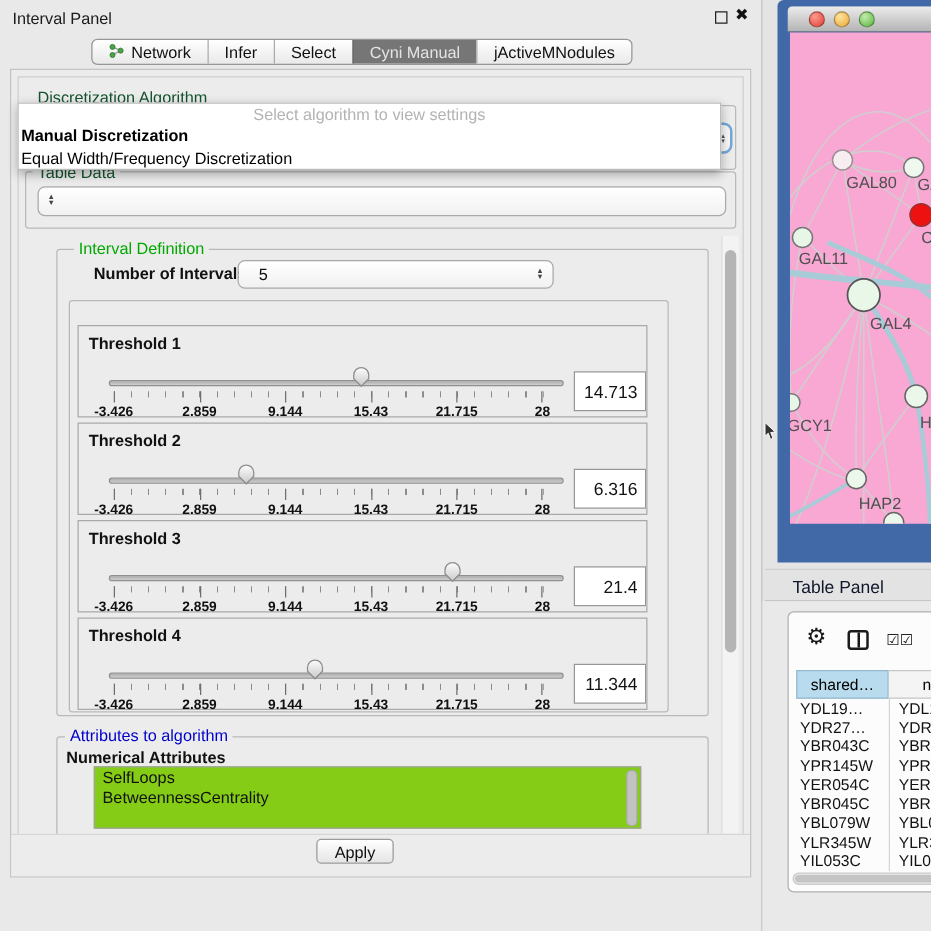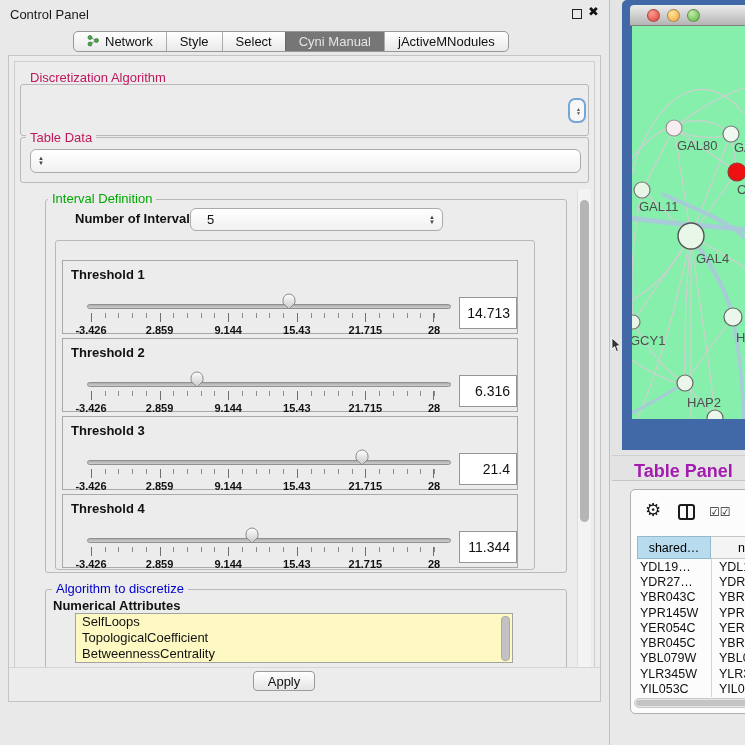--- a/index.html
+++ b/index.html
@@ -17,21 +17,21 @@
   .seg-control { position:absolute; display:flex; height:21px; border:1px solid #979797; border-radius:5px; overflow:hidden; background:linear-gradient(#ffffff,#e9e9e9); font-size:13px; }
   .seg { display:flex; align-items:center; padding:0 13px; border-left:1px solid #ababab; color:#111; white-space:nowrap; }
   .seg:first-child { border-left:none; }
   .seg.sel { background:#767676; color:#e4e4e4; border-left-color:#686868; }
   .seg .net-ic { margin-right:5px; display:inline-block; }
 
   .outer-panel { position:absolute; left:8px; top:55px; width:593px; height:647px; background:#ececec; border:1px solid #c4c4c4; }
   .inner-panel { position:absolute; left:14px; top:61px; width:581px; height:639px; border:1px solid #cecece; }
 
   .grp { position:absolute; border:1px solid #b9b9b9; border-radius:3px; }
-  .grp-title { position:absolute; font-size:13px; line-height:13px; padding:0 4px; background:#ececec; white-space:nowrap; color:#be185d; }
+  .grp-title { position:absolute; font-size:13px; line-height:13px; padding:0 4px; background:#ececec; white-space:nowrap; color:#14532d; }
   .grp-title.green { color:#00a800; }
   .grp-title.blue { color:#0000cc; }
 
   .combo { position:absolute; background:linear-gradient(#ffffff,#f1f1f1); border:1px solid #aaaaaa; border-radius:6px; font-size:13px; display:flex; align-items:center; color:#111; }
   .combo .txt { padding-left:14px; flex:1; white-space:nowrap; overflow:hidden; }
   .combo .arrows { width:20px; display:flex; flex-direction:column; align-items:center; justify-content:center; color:#444; font-size:6px; line-height:5px; }
 
   .focus-stub { position:absolute; left:568px; top:98px; width:18px; height:25px; border:2px solid #74a7d8; border-radius:7px; background:#f7f7f7; display:flex; align-items:center; justify-content:flex-end; padding-right:3px; }
   .focus-stub .arrows { display:flex; flex-direction:column; color:#555; font-size:5px; line-height:4px; }
 
@@ -42,44 +42,44 @@
   .tlabel { position:absolute; left:8px; top:6px; font-size:13px; font-weight:bold; color:#111; }
   .track { position:absolute; left:24px; top:43px; width:364px; height:5px; background:linear-gradient(#adadad,#cfcfcf); border:1px solid #909090; border-radius:3px; }
   .tickzone { position:absolute; left:28px; top:41px; width:343px; height:38px; }
   .minors { position:absolute; left:0; top:11px; width:344px; height:5px; background:repeating-linear-gradient(to right,#8c8c8c 0 1px,transparent 1px 13.72px); }
   .maj { position:absolute; top:11px; width:1px; height:9px; background:#6f6f6f; }
   .tlbl { position:absolute; top:22px; transform:translateX(-50%); font-size:11px; font-weight:bold; color:#111; white-space:nowrap; }
   .thumb { position:absolute; top:-9px; }
   .vfield { position:absolute; left:396px; top:36px; width:58px; height:32px; background:#fff; border:1px solid #969696; font-size:14px; color:#111; display:flex; align-items:center; justify-content:flex-end; padding-right:6px; }
 
   .attr-heading { position:absolute; left:53px; top:598px; font-size:13px; font-weight:bold; color:#111; }
-  .listbox { position:absolute; left:75px; top:613px; width:438px; height:50px; background:#fef9c3; border:1px solid #a3a3a3; overflow:hidden; }
+  .listbox { position:absolute; left:75px; top:613px; width:438px; height:50px; background:#84cc16; border:1px solid #a3a3a3; overflow:hidden; }
   .listbox .li { font-size:13px; line-height:16px; padding-left:6px; color:#111; white-space:nowrap; }
   .list-scroll { position:absolute; right:2px; top:2px; width:9px; height:45px; border-radius:4px; background:#c2c2c2; border:1px solid #ababab; }
 
   .apply-strip { position:absolute; left:9px; top:667px; width:591px; height:34px; background:#ececec; border-top:1px solid #d6d6d6; }
   .btn { position:absolute; background:linear-gradient(#ffffff,#e5e5e5); border:1px solid #9a9a9a; border-radius:4px; font-size:13px; color:#111; display:flex; align-items:center; justify-content:center; }
 
   .popup { position:absolute; left:14px; top:82px; width:563px; height:54px; background:#fff; border:1px solid #bcbcbc; box-shadow:0 3px 8px rgba(0,0,0,0.32); z-index:30; font-size:13px; }
   .popup .hint { height:17px; line-height:17px; text-align:center; color:#b3b3b3; }
   .popup .opt1 { height:18px; line-height:18px; font-weight:bold; color:#000; padding-left:2px; }
   .popup .opt2 { height:18px; line-height:18px; color:#000; padding-left:2px; }
 
   
   .net-window { position:absolute; left:622px; top:0; width:123px; height:450px; background:#4169a8; border-top-left-radius:5px; }
   .net-titlebar { position:absolute; left:8px; top:5px; width:115px; height:21px; background:linear-gradient(#ececec,#b4b4b4); border-bottom:1px solid #808080; border-top-left-radius:4px; }
   .tl { position:absolute; top:4px; width:13px; height:13px; border-radius:50%; border:1px solid rgba(0,0,0,0.3); }
   .tl.red { background:radial-gradient(circle at 35% 30%, #ff9a90, #dd4034); }
   .tl.yellow { background:radial-gradient(circle at 35% 30%, #ffe49a, #eba73a); }
   .tl.green { background:radial-gradient(circle at 35% 30%, #c2ecaa, #57b63e); }
-  .net-canvas { position:absolute; left:10px; top:26px; width:113px; height:393px; background:#86efac; overflow:hidden; }
+  .net-canvas { position:absolute; left:10px; top:26px; width:113px; height:393px; background:#f9a8d4; overflow:hidden; }
 
   
   .tp-bar { position:absolute; left:612px; top:455px; width:133px; height:26px; background:#e3e3e3; border-top:1px solid #cfcfcf; border-bottom:1px solid #c6c6c6; }
-  .tp-bar span { position:absolute; left:22px; top:5px; font-size:18px; color:#a21caf;font-weight:bold; }
+  .tp-bar span { position:absolute; left:22px; top:5px; font-size:14px; color:#0f172a; }
   .tp-area { position:absolute; left:610px; top:481px; width:135px; height:264px; background:#e9e9e9; }
   .tp-card { position:absolute; left:630px; top:489px; width:130px; height:225px; background:#fcfcfc; border:1px solid #b0b0b0; border-radius:5px; }
   .gear { position:absolute; left:14px; top:9px; font-size:18px; color:#1a1a1a; }
   .split-ic { position:absolute; left:47px; top:14px; width:17px; height:16px; border:2px solid #1a1a1a; border-radius:3px; }
   .split-ic i { position:absolute; left:50%; top:0; width:2px; height:100%; background:#1a1a1a; transform:translateX(-50%); }
   .checks { position:absolute; left:78px; top:15px; font-size:12px; color:#222; letter-spacing:0; }
   .th-row { position:absolute; left:0; top:46px; width:160px; height:23px; display:flex; }
   .th { font-size:12.5px; display:flex; align-items:center; }
   .th.c1 { position:absolute; left:6px; top:0; width:74px; height:23px; background:#b8dcee; border:1px solid #93b9cc; justify-content:center; }
   .th.c2 { position:absolute; left:80px; top:0; width:72px; height:23px; background:#f4f4f4; border:1px solid #c6c6c6; border-left:none; padding-left:27px; }
@@ -100,39 +100,39 @@
     <linearGradient id="thumbGrad" x1="0" y1="0" x2="0" y2="1">
       <stop offset="0" stop-color="#fdfdfd"></stop>
         <stop offset="1" stop-color="#c9c9c9"></stop>
     </linearGradient>
   </defs>
 </svg>
 
 <div id="stage">
 
   <div class="ctl-window">
-    <span class="ctl-title">Control Panel</span>
+    <span class="ctl-title">Interval Panel</span>
     <span class="float-icon"></span>
     <span class="close-icon">✖</span>
 
     <div class="seg-control" style="left:73px; top:31px;">
       <div class="seg">
         <span class="net-ic">
           <svg width="13" height="13" viewBox="0 0 13 13">
             <line x1="3" y1="3.5" x2="9.5" y2="6.5" stroke="#9a9a9a" stroke-width="1"></line>
             <line x1="3" y1="10" x2="9.5" y2="6.5" stroke="#9a9a9a" stroke-width="1"></line>
             <circle cx="3" cy="3.5" r="2" fill="#4aa34a" stroke="#2e7d2e" stroke-width="0.7"></circle>
             <circle cx="3" cy="10" r="2" fill="#4aa34a" stroke="#2e7d2e" stroke-width="0.7"></circle>
             <circle cx="9.5" cy="6.5" r="2" fill="#4aa34a" stroke="#2e7d2e" stroke-width="0.7"></circle>
           </svg>
         </span>
         <span>Network</span>
       </div>
       <div class="seg">
-          <span>Style</span>
+          <span>Infer</span>
         </div>
       <div class="seg">
           <span>Select</span>
         </div>
       <div class="seg sel">
           <span>Cyni Manual</span>
         </div>
       <div class="seg">
           <span>jActiveMNodules</span>
         </div>
@@ -153,21 +153,21 @@
     <div class="grp" style="left:20px; top:137px; width:569px; height:46px;"></div>
     <span class="grp-title" style="left:26px; top:131px;">Table Data</span>
     <div class="combo" style="left:30px; top:149px; width:551px; height:24px;">
       <span class="arrows">
           <span>▲</span>
           <span>▼</span>
         </span>
     </div>
 
     <div class="grp" style="left:45px; top:199px; width:522px; height:374px;"></div>
-    <span class="grp-title green" style="left:48px; top:192px;">Interval Definition</span>
+    <span class="grp-title green" style="left:59px; top:192px;">Interval Definition</span>
 
     <span class="abs" style="left:75px; top:211px; font-size:13px; font-weight:bold; color:#111;">Number of Intervals</span>
     <div class="combo" style="left:190px; top:208px; width:253px; height:23px;">
       <span class="txt" style="padding-left:16px;">5</span>
       <span class="arrows">
           <span>▲</span>
           <span>▼</span>
         </span>
     </div>
 
@@ -263,37 +263,41 @@
         <span class="tlbl" style="left:80%">21.715</span>
         <span class="tlbl" style="left:100%">28</span>
         <svg class="thumb" width="14" height="17" viewBox="0 0 14 17" style="left: calc(47% - 7px);">
             <path d="M1,7 a6,6 0 0 1 12,0 v3 l-6,6 l-6,-6 z" fill="url(#thumbGrad)" stroke="#8c8c8c"></path>
           </svg>
       </div>
       <div class="vfield">11.344</div>
     </div>
 
     <div class="grp" style="left:45px; top:589px; width:522px; height:110px;"></div>
-    <span class="grp-title blue" style="left:52px; top:582px;">Algorithm to discretize</span>
+    <span class="grp-title blue" style="left:52px; top:582px;">Attributes to algorithm</span>
     <span class="attr-heading">Numerical Attributes</span>
     <div class="listbox">
       <div class="li">SelfLoops</div>
-      <div class="li">TopologicalCoefficient</div>
       <div class="li">BetweennessCentrality</div>
       <div class="list-scroll"></div>
     </div>
 
     <div class="vscroll-track">
       <div class="vscroll-thumb"></div>
     </div>
 
     <div class="apply-strip"></div>
     <div class="btn" style="left:253px; top:671px; width:62px; height:20px;">Apply</div>
 
 
+    <div class="popup">
+      <div class="hint">Select algorithm to view settings</div>
+      <div class="opt1">Manual Discretization</div>
+      <div class="opt2">Equal Width/Frequency Discretization</div>
+    </div>
   </div>
 
   <div class="net-window">
     <div class="net-titlebar">
       <span class="tl red" style="left:17px;"></span>
       <span class="tl yellow" style="left:37px;"></span>
       <span class="tl green" style="left:57px;"></span>
     </div>
     <div class="net-canvas">
       <svg width="113" height="393" viewBox="0 0 113 393">

